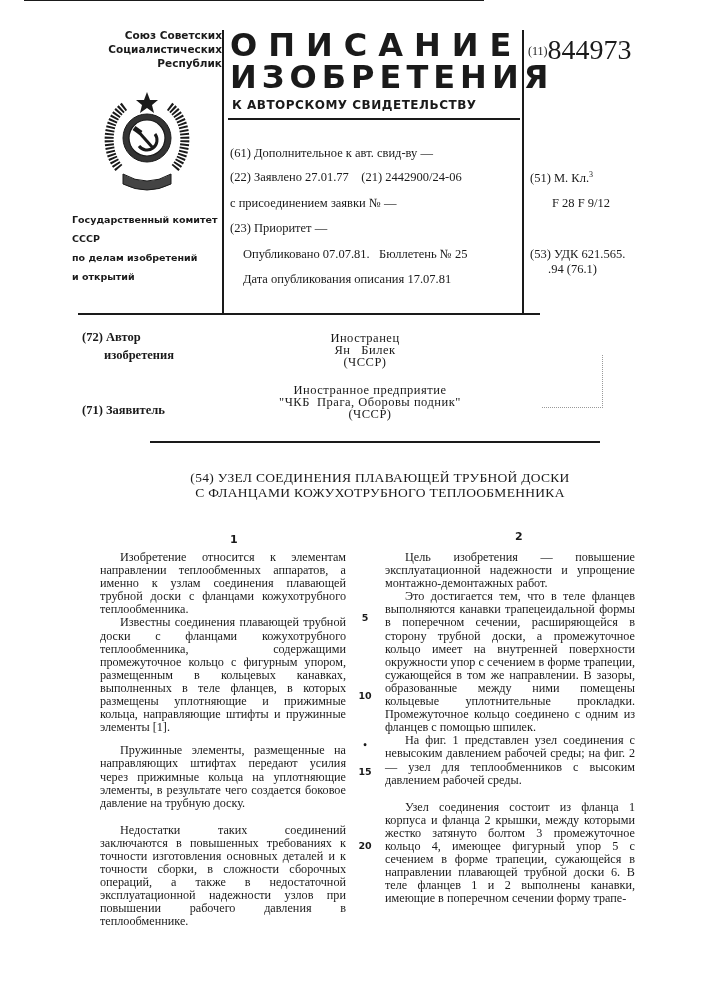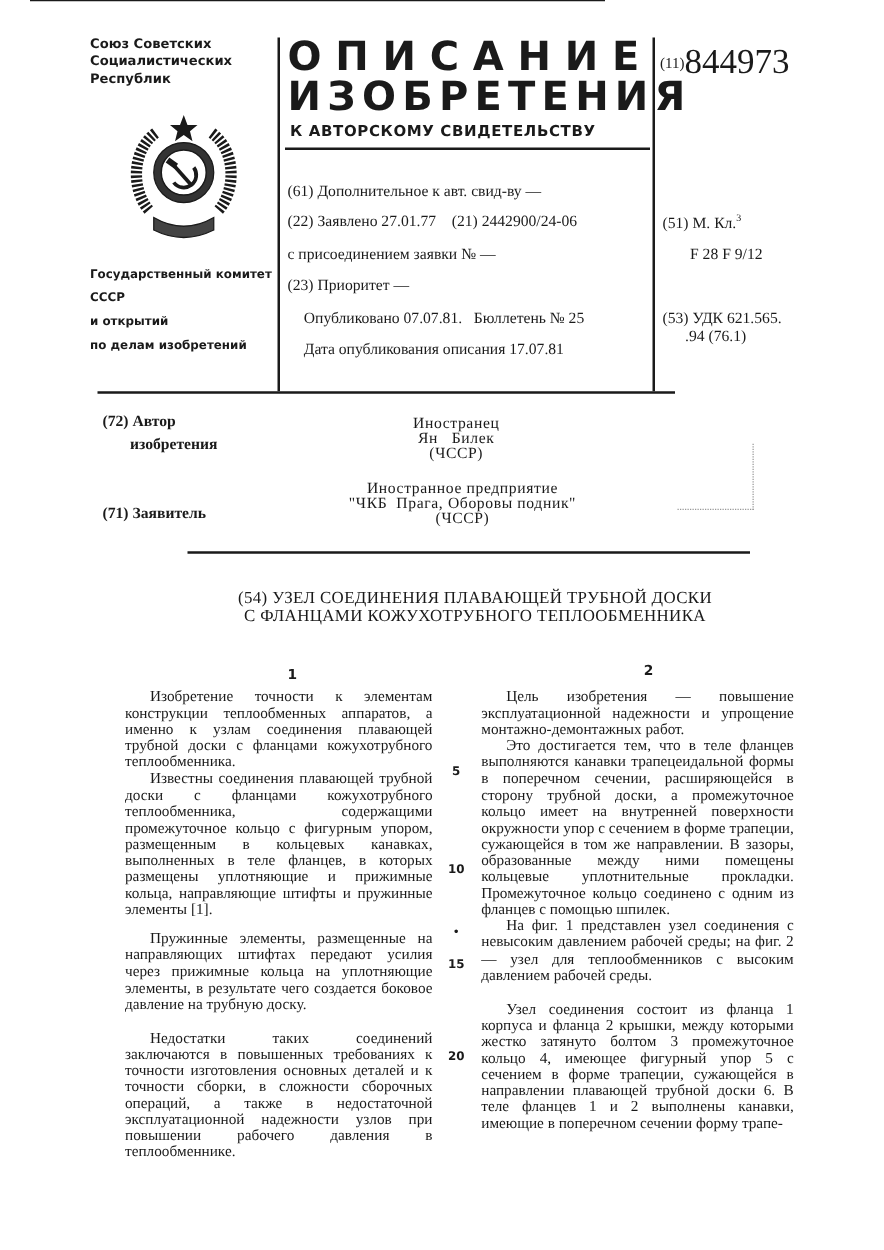--- a/index.html
+++ b/index.html
@@ -6,21 +6,21 @@
   body {
     width: 707px; height: 1000px; position: relative; overflow: hidden;
     color: #1a1a1a;
     font-family: "DejaVu Serif", "Liberation Serif", serif;
   }
   .abs { position: absolute; }
   .rule { position: absolute; background: #1a1a1a; }
 
   
   .union {
-    left: 72px; top: 28px; width: 150px; text-align: left;
+    left: 72px; top: 28px; width: 150px; text-align: right;
     font-family: "DejaVu Sans", sans-serif; font-weight: bold;
     font-size: 10.5px; line-height: 14px;
   }
   .emblem { left: 97px; top: 90px; width: 100px; height: 110px; }
   .committee {
     left: 72px; top: 210px; width: 150px; text-align: left;
     font-family: "DejaVu Sans", sans-serif; font-weight: bold;
     font-size: 9.5px; line-height: 19px;
   }
 
@@ -121,22 +121,22 @@
 
     <path d="M26 84 Q50 98 74 84 L74 94 Q50 106 26 94 Z" fill="#444" stroke-width="1"></path>
   </g>
 
   <polygon points="50,2 53,10 61,10 55,15 57,23 50,18 43,23 45,15 39,10 47,10" fill="#1a1a1a"></polygon>
 </svg>
 
 <div class="abs committee">
   <div>Государственный комитет</div>
   <div>СССР</div>
+  <div>по делам изобретений</div>
   <div>и открытий</div>
-  <div>по делам изобретений</div>
 </div>
 
 <div class="rule" style="left:222px; top:30px; width:1.5px; height:283px;"></div>
 <div class="rule" style="left:522px; top:30px; width:1.5px; height:283px;"></div>
 
 <div class="abs title1">ОПИСАНИЕ</div>
 <div class="abs title2">ИЗОБРЕТЕНИЯ</div>
 <div class="abs subtitle">К АВТОРСКОМУ СВИДЕТЕЛЬСТВУ</div>
 <div class="rule" style="left:228px; top:118px; width:292px; height:1.5px;"></div>
 
@@ -186,21 +186,21 @@
 
 <div class="abs inv-title">
   <div>(54) УЗЕЛ СОЕДИНЕНИЯ ПЛАВАЮЩЕЙ ТРУБНОЙ ДОСКИ</div>
   <div>С ФЛАНЦАМИ КОЖУХОТРУБНОГО ТЕПЛООБМЕННИКА</div>
 </div>
 
 <div class="abs colno" style="left:230px; top:533px;">1</div>
 <div class="abs colno" style="left:515px; top:530px;">2</div>
 
 <div class="abs column col1">
-  <p>Изобретение точности к элементам конструкции теплообменных аппаратов, а именно к узлам соединения плавающей трубной доски с фланцами кожухотрубного теплообменника.</p>
+  <p>Изобретение относится к элементам направлении теплообменных аппаратов, а именно к узлам соединения плавающей трубной доски с фланцами кожухотрубного теплообменника.</p>
   <p>Известны соединения плавающей трубной доски с фланцами кожухотрубного теплообменника, содержащими промежуточное кольцо с фигурным упором, размещенным в кольцевых канавках, выполненных в теле фланцев, в которых размещены уплотняющие и прижимные кольца, направляющие штифты и пружинные элементы [1].</p>
   <p class="gap">Пружинные элементы, размещенные на направляющих штифтах передают усилия через прижимные кольца на уплотняющие элементы, в результате чего создается боковое давление на трубную доску.</p>
   <p class="gap2">Недостатки таких соединений заключаются в повышенных требованиях к точности изготовления основных деталей и к точности сборки, в сложности сборочных операций, а также в недостаточной эксплуатационной надежности узлов при повышении рабочего давления в теплообменнике.</p>
 </div>
 
 <div class="abs column col2">
   <p>Цель изобретения — повышение эксплуатационной надежности и упрощение монтажно-демонтажных работ.</p>
   <p>Это достигается тем, что в теле фланцев выполняются канавки трапецеидальной формы в поперечном сечении, расширяющейся в сторону трубной доски, а промежуточное кольцо имеет на внутренней поверхности окружности упор с сечением в форме трапеции, сужающейся в том же направлении. В зазоры, образованные между ними помещены кольцевые уплотнительные прокладки. Промежуточное кольцо соединено с одним из фланцев с помощью шпилек.</p>
   <p>На фиг. 1 представлен узел соединения с невысоким давлением рабочей среды; на фиг. 2 — узел для теплообменников с высоким давлением рабочей среды.</p>
   <p class="gap2">Узел соединения состоит из фланца 1 корпуса и фланца 2 крышки, между которыми жестко затянуто болтом 3 промежуточное кольцо 4, имеющее фигурный упор 5 с сечением в форме трапеции, сужающейся в направлении плавающей трубной доски 6. В теле фланцев 1 и 2 выполнены канавки, имеющие в поперечном сечении форму трапе-</p>

